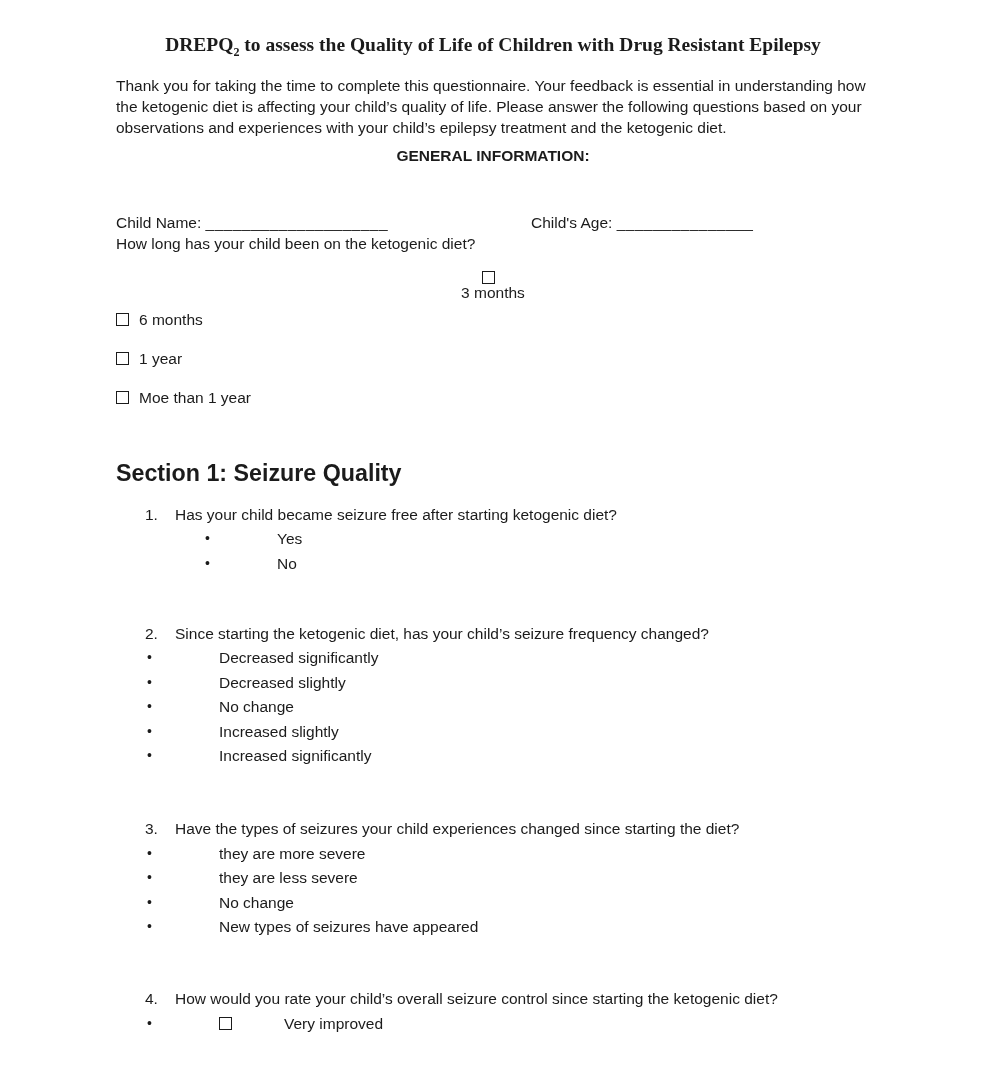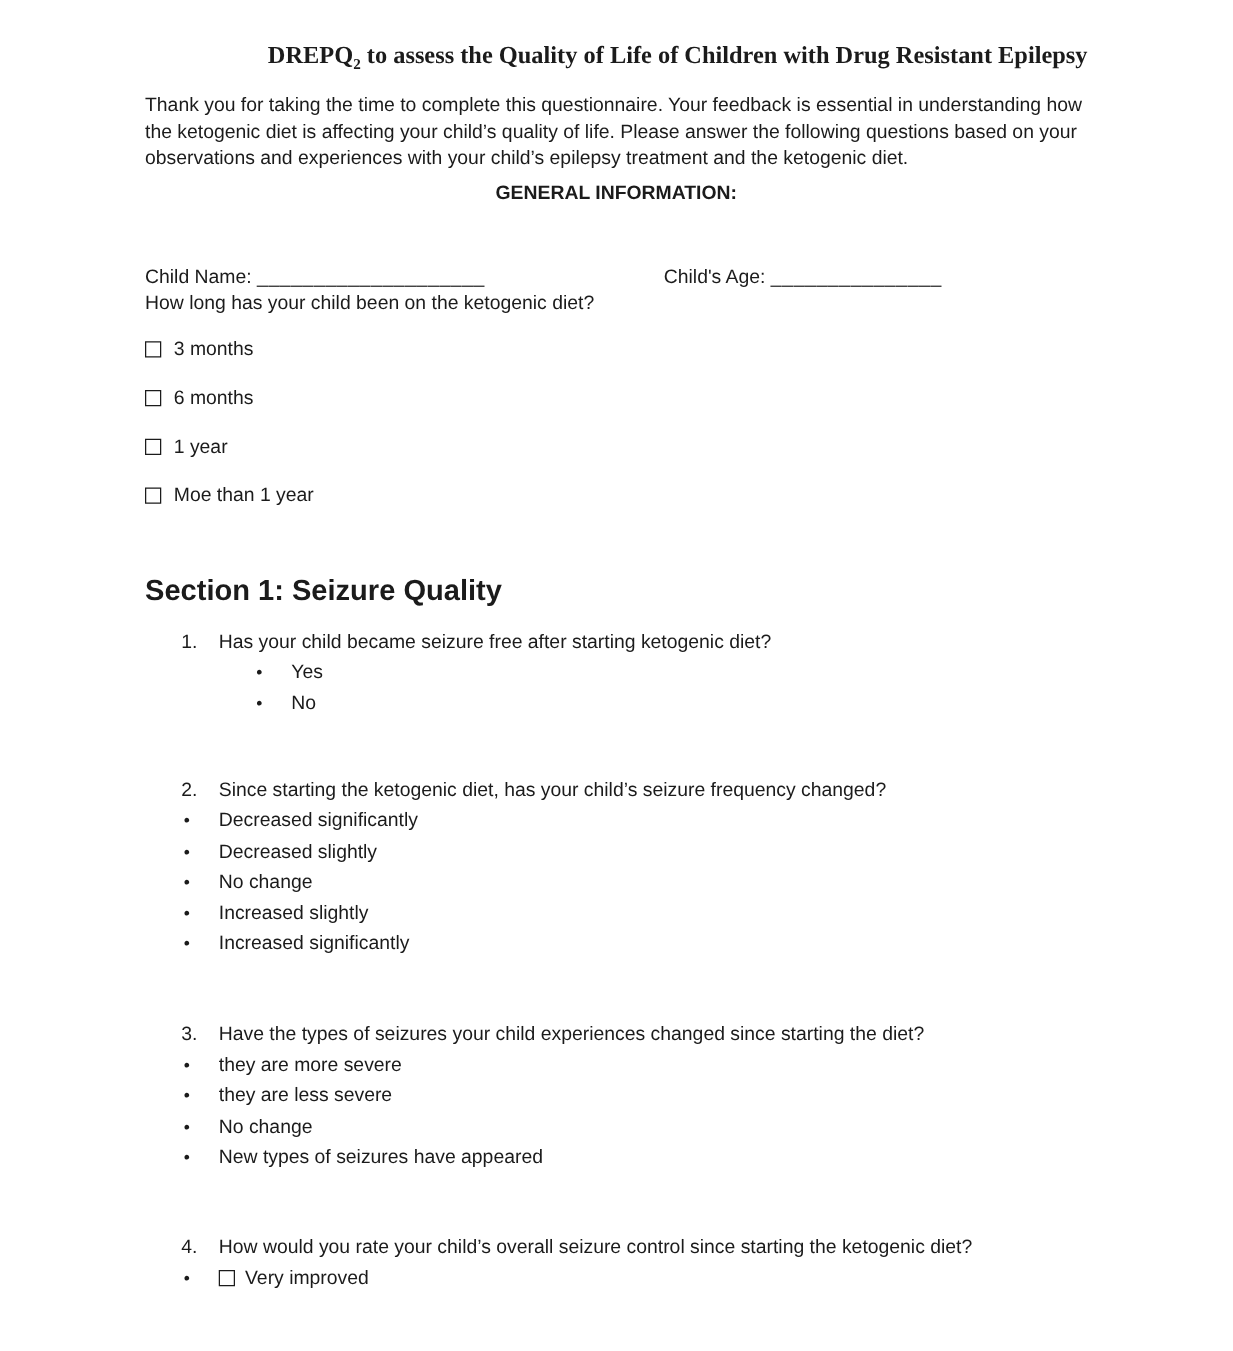--- a/index.html
+++ b/index.html
@@ -8,53 +8,53 @@
     width:986px; height:1081px;
     font-family:"Liberation Sans", sans-serif;
     font-size:15.5px; color:#1b1b1b;
     overflow:hidden;
   }
   .page { width:986px; height:1081px; padding:0 116px; position:relative; }
 
   .doc-title {
     font-family:"Liberation Serif", serif;
     font-size:19.5px; font-weight:700;
-    text-align:right; margin-top:34px;
+    text-align:center; margin-top:34px;
     white-space:nowrap;
   }
   .doc-title sub { font-size:62%; }
 
   .intro { margin-top:15px; line-height:21px; }
 
   .gi-heading { font-size:15.5px; font-weight:700; text-align:center; margin-top:9px; }
 
   .name-age-row { margin-top:49px; position:relative; height:21px; }
   .field { position:absolute; top:0; left:0; white-space:nowrap; }
   .field.age { left:415px; }
   .blank { letter-spacing:0.5px; }
 
   .q-duration { }
 
   .cb-row { display:flex; align-items:center; height:20px; margin-top:19px; }
-  .cb-row.first { margin-top:18px; }
+  .cb-row.first { margin-top:18px;flex-direction:column; }
   .checkbox {
     width:13px; height:13px; flex:0 0 13px;
     border:1.5px solid #1b1b1b; background:#fff;
     display:inline-block; margin-right:10px;
   }
 
   .section-heading { font-weight:700; margin-top:52px; }
 
   .question { display:flex; margin-top:17px; padding-left:29px; line-height:21px; }
   .qnum { width:30px; flex:0 0 30px; }
   [data-name="question-2"] { margin-top:49px; }
   [data-name="question-3"] { margin-top:52px; }
   [data-name="question-4"] { margin-top:51px; }
 
-  .opt { display:flex; align-items:center; margin-top:3.5px; padding-left:31px; line-height:21px; }
+  .opt { display:flex; align-items:center; margin-top:3.5px; padding-left:31px; line-height:21px;gap:44px; }
   .opt.deep { padding-left:89px; }
   .bullet { width:28px; flex:0 0 28px; font-size:14px; }
   .bullet::before { content:"\2022"; }
   .opt .checkbox { margin-right:8px; }
 </style>
 </head>
 <body>
 
 <div class="page" data-name="document-page">
 

